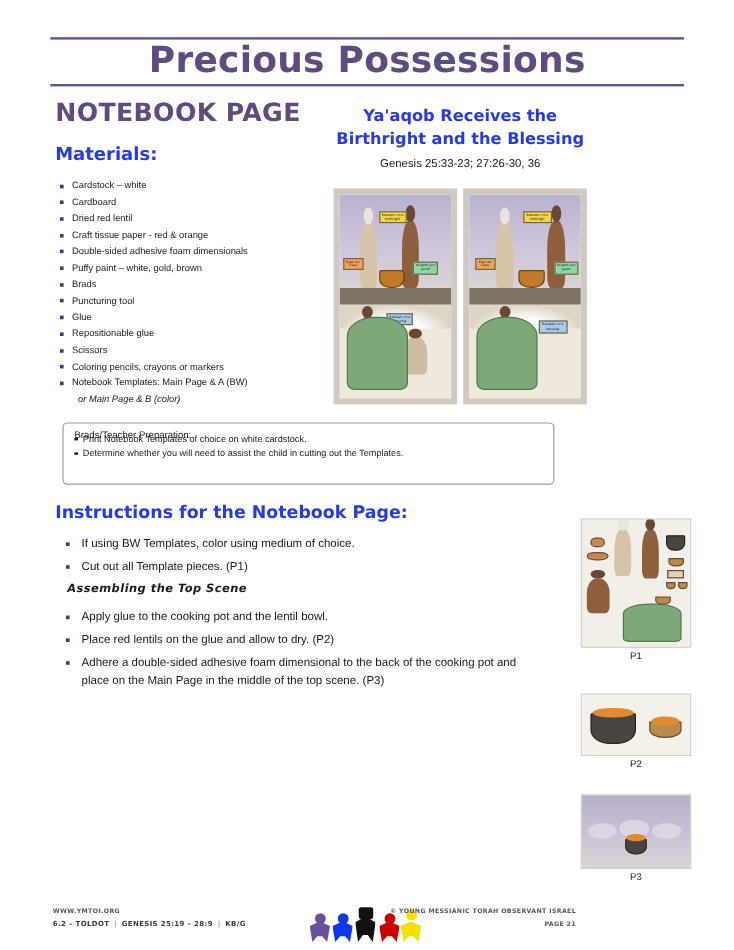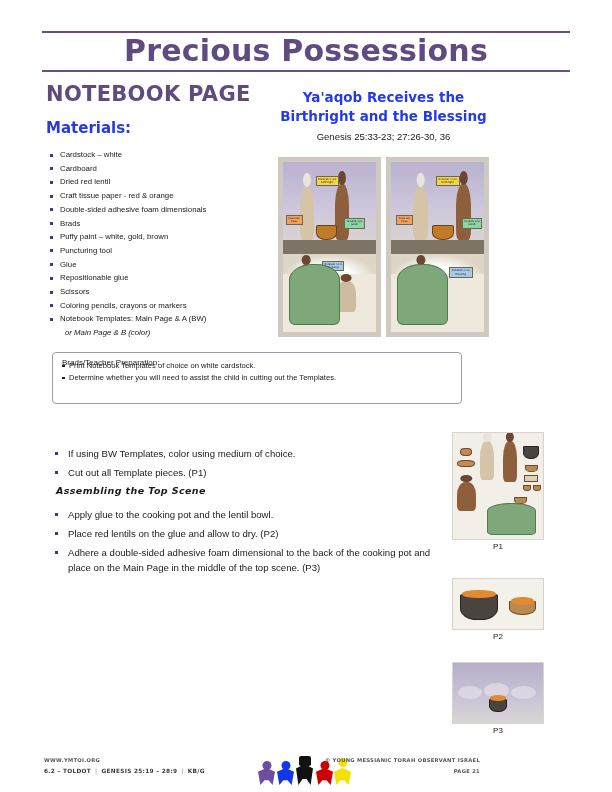--- a/index.html
+++ b/index.html
@@ -275,21 +275,21 @@
     font-size: 9.5px;
     font-weight: bold;
     font-style: italic;
     color: #1a1a1a;
     letter-spacing: 0.4px;
   }
 
   
   .step {
     position: absolute;
-    left: 452px;
+    left: 484px;
   }
   .step-img {
     width: 92px;
     background: #efece8;
     border: 0.5px solid #d8d4cd;
     position: relative;
     overflow: hidden;
   }
   .step-cap {
     width: 92px;
@@ -399,22 +399,22 @@
 
   <div class="h-notebook">NOTEBOOK PAGE</div>
   <div class="h-materials">Materials:</div>
 
   <ul class="materials">
     <li>Cardstock – white</li>
     <li>Cardboard</li>
     <li>Dried red lentil</li>
     <li>Craft tissue paper - red &amp; orange</li>
     <li>Double-sided adhesive foam dimensionals</li>
+    <li>Puffy paint – white, gold, brown</li>
     <li>Brads</li>
-    <li>Puffy paint – white, gold, brown</li>
     <li>Puncturing tool</li>
     <li>Glue</li>
     <li>Repositionable glue</li>
     <li>Scissors</li>
     <li>Coloring pencils, crayons or markers</li>
     <li class="wrap">
       <span>Notebook Templates: Main Page &amp; A (BW)</span>
       <span class="cont">or Main Page &amp; B (color)</span>
     </li>
   </ul>
@@ -487,20 +487,21 @@
   </div>
 
   <div class="prep-box">
     <div class="prep-title">Brads/Teacher Preparation:</div>
     <ul class="prep-list">
       <li>Print Notebook Templates of choice on white cardstock.</li>
       <li>Determine whether you will need to assist the child in cutting out the Templates.</li>
     </ul>
   </div>
 
+  <div class="h-instructions">Instructions for the Notebook Page:</div>
 
   <ul class="instr" id="instr-a">
     <li>If using BW Templates, color using medium of choice.</li>
     <li>Cut out all Template pieces. (P1)</li>
   </ul>
 
   <div class="sub-head">Assembling the Top Scene</div>
 
   <ul class="instr" id="instr-b">
     <li>Apply glue to the cooking pot and the lentil bowl.</li>

